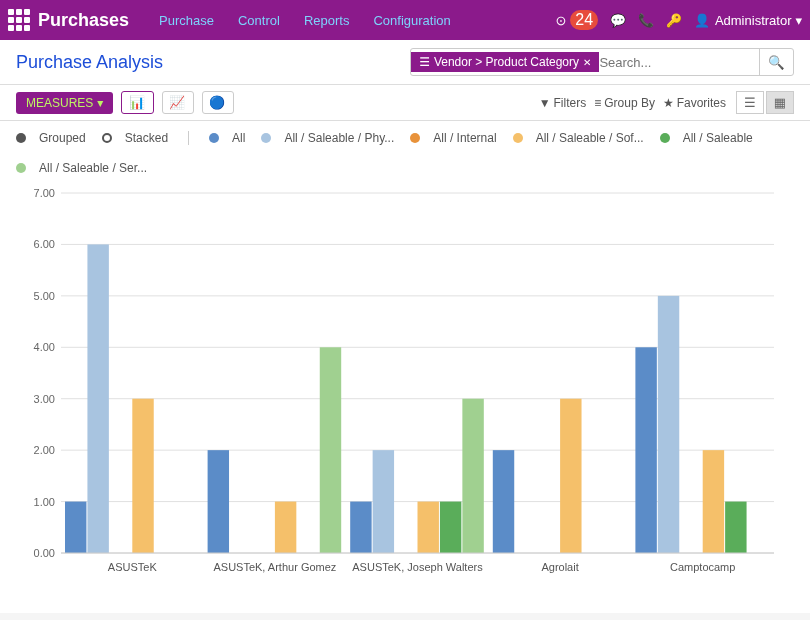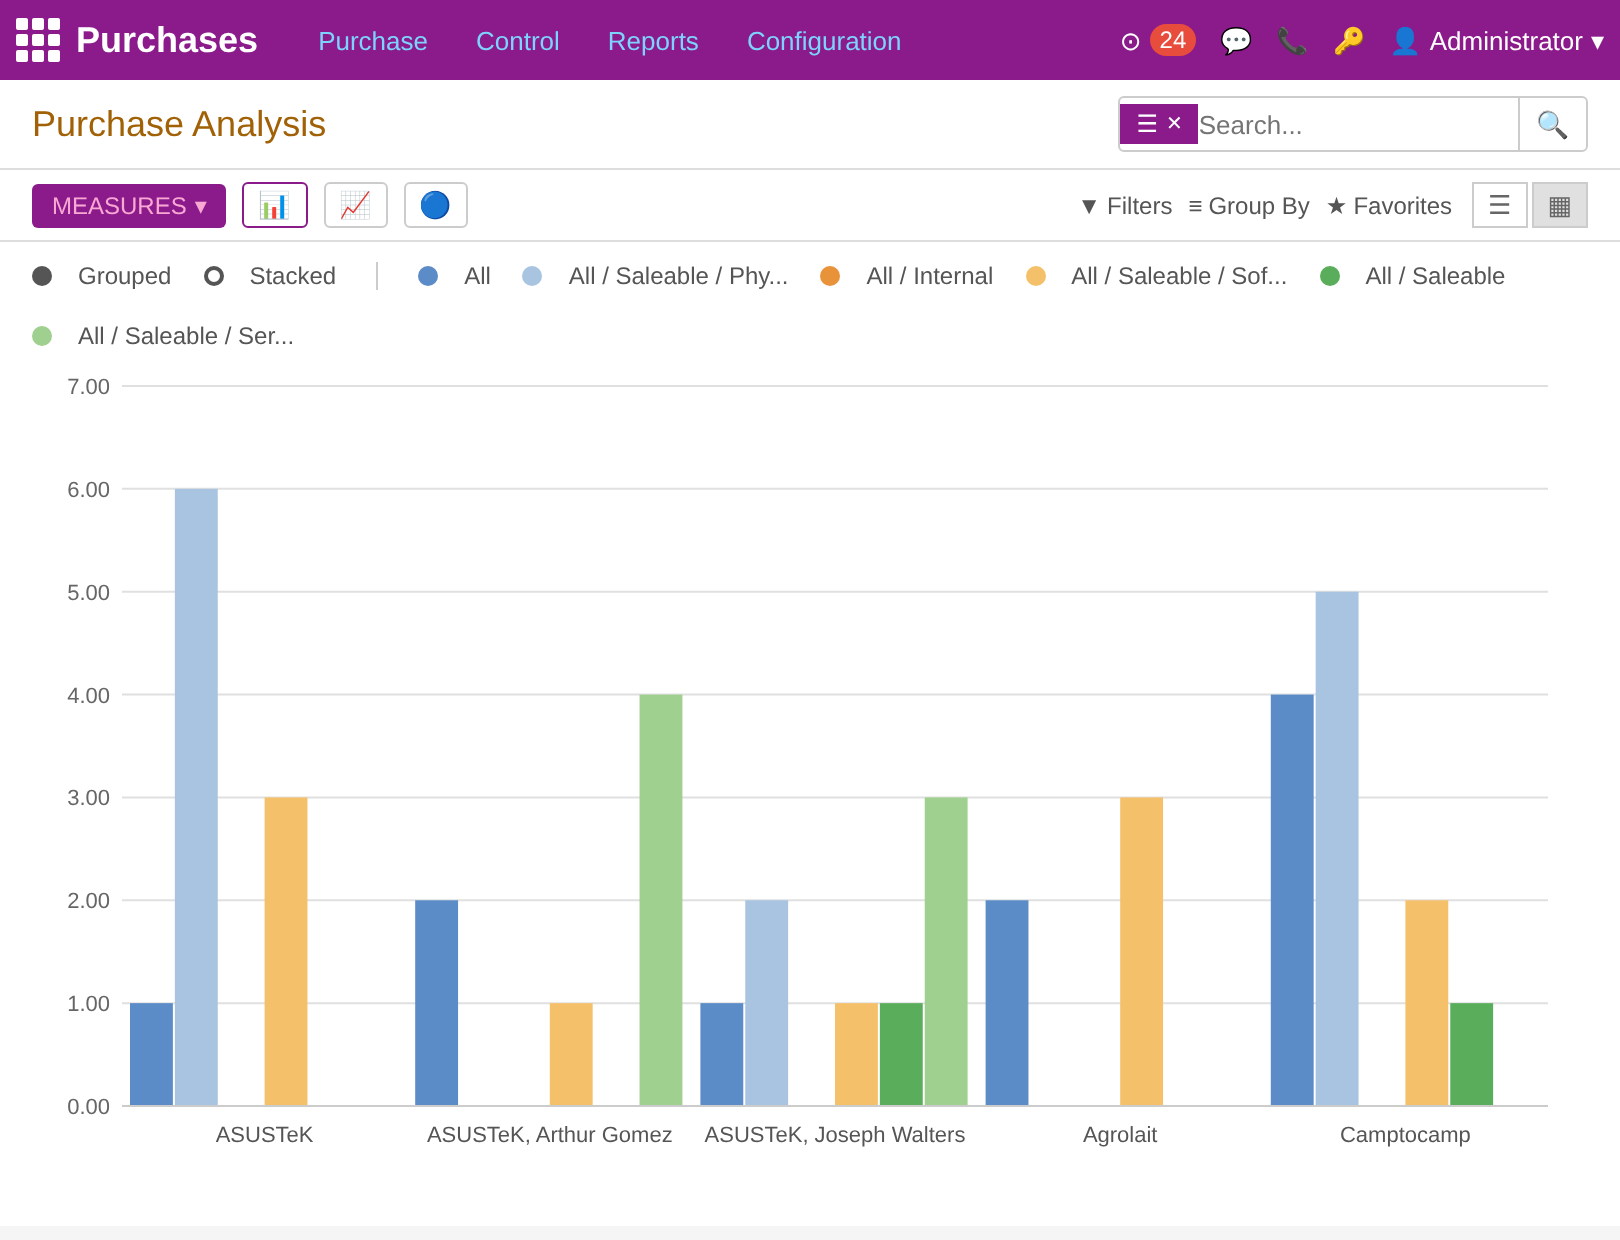--- a/index.html
+++ b/index.html
@@ -53,33 +53,33 @@
       display: flex;
       align-items: center;
       gap: 4px;
       cursor: pointer;
     }
     .badge {
       background: #e74c3c;
       color: white;
       border-radius: 10px;
       padding: 1px 5px;
-      font-size: 12px;
+      font-size: 16px;
     }
 
     
     .subheader {
       background: white;
       border-bottom: 1px solid #ddd;
       padding: 8px 16px;
       display: flex;
       align-items: center;
       justify-content: space-between;
     }
-    .page-title { font-size: 18px; color: #a16207; font-weight: normal; }
+    .page-title { font-size: 18px; color: #1d4ed8; font-weight: normal; }
     .search-bar {
       display: flex;
       align-items: center;
       border: 1px solid #ccc;
       border-radius: 3px;
       overflow: hidden;
       height: 28px;
     }
     .search-tag {
       background: #8B1A8B;
@@ -114,21 +114,21 @@
       border-bottom: 1px solid #ddd;
       padding: 6px 16px;
       display: flex;
       align-items: center;
       justify-content: space-between;
     }
     .toolbar-left { display: flex; align-items: center; gap: 8px; }
     .toolbar-right { display: flex; align-items: center; gap: 10px; }
     .measures-btn {
       background: #8B1A8B;
-      color: #f9a8d4;
+      color: #bef264;
       border: none;
       border-radius: 3px;
       padding: 4px 10px;
       font-size: 12px;
       cursor: pointer;
       display: flex;
       align-items: center;
       gap: 4px;
     }
     .icon-btn {
@@ -238,20 +238,21 @@
       <span>▾</span>
     </div>
   </div>
 </div>
 
 <div class="subheader">
   <span class="page-title">Purchase Analysis</span>
   <div class="search-bar">
     <div class="search-tag">
       <span>☰</span>
+      <span>Vendor &gt; Product Category</span>
       <span class="close">✕</span>
     </div>
     <input class="search-input" type="text" placeholder="Search..." style="">
     <button class="search-btn">🔍</button>
   </div>
 </div>
 
 <div class="toolbar">
   <div class="toolbar-left">
     <button class="measures-btn">

